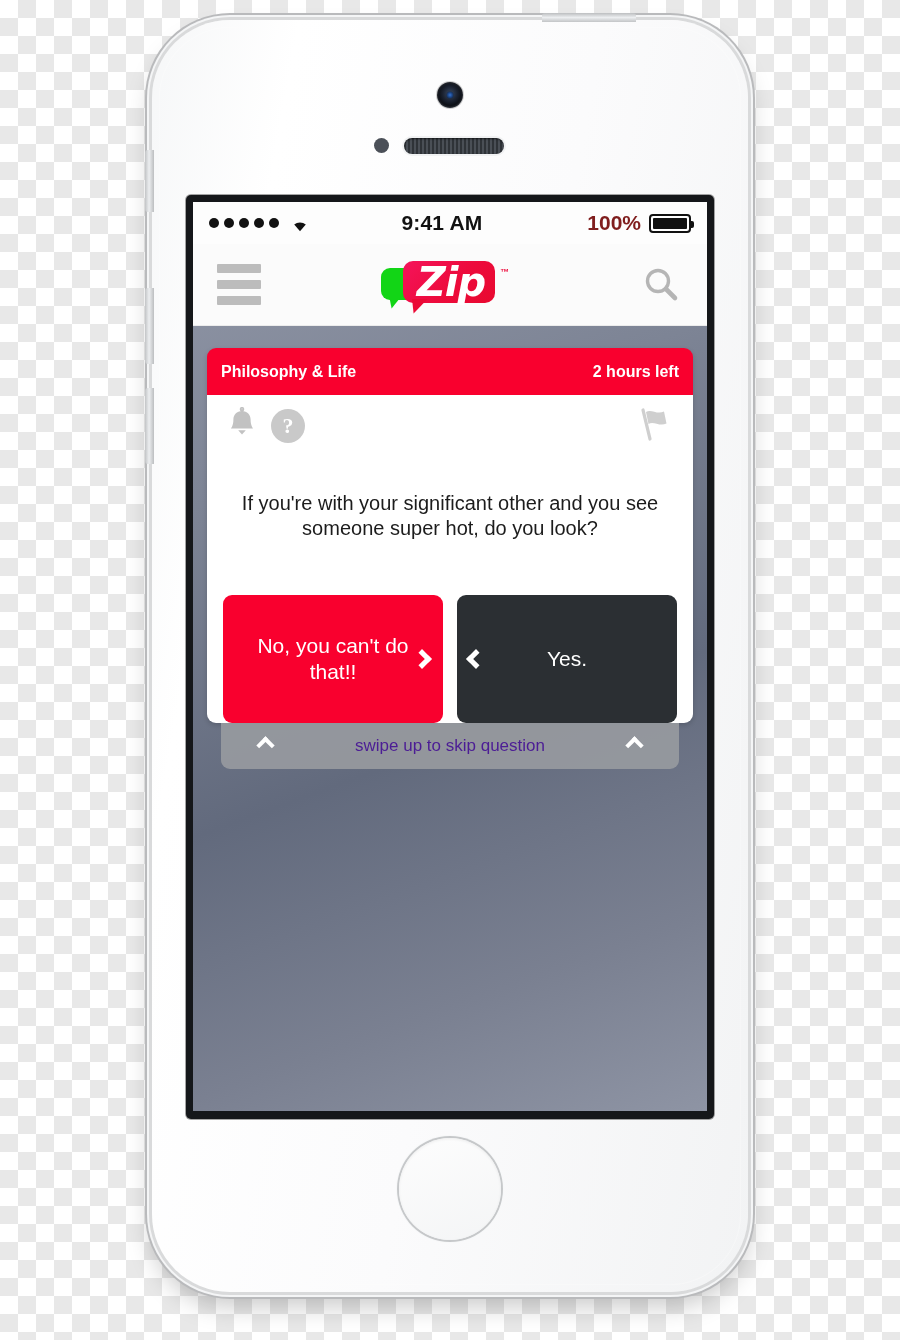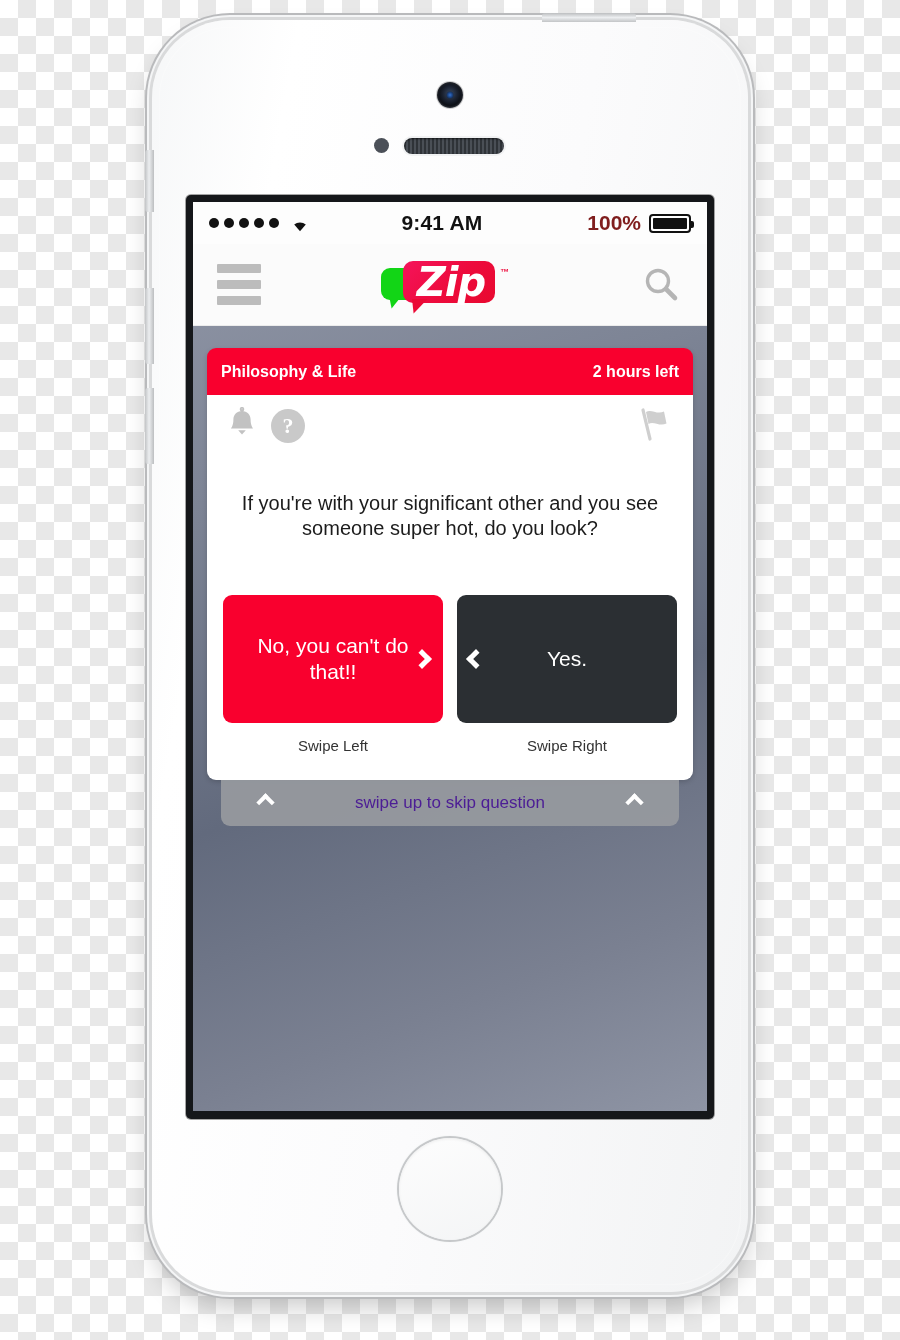--- a/index.html
+++ b/index.html
@@ -386,24 +386,20 @@
                 <div class="answer-btn" id="answer-right">
                   <span>No, you can't do that!!</span>
                   <span class="chev" id="chev-right"></span>
                 </div>
                 <div class="answer-btn" id="answer-left">
                   <span class="chev" id="chev-left"></span>
                   <span>Yes.</span>
                 </div>
               </div>
 
-              <div id="swipe-labels">
-                <div class="swipe-label">Swipe Left</div>
-                <div class="swipe-label">Swipe Right</div>
-              </div>
 
             </div>
           </div>
 
           <div id="skip-bar">
             <span class="skip-chev"></span>
             <span id="skip-text">swipe up to skip question</span>
             <span class="skip-chev"></span>
           </div>
         </div>

